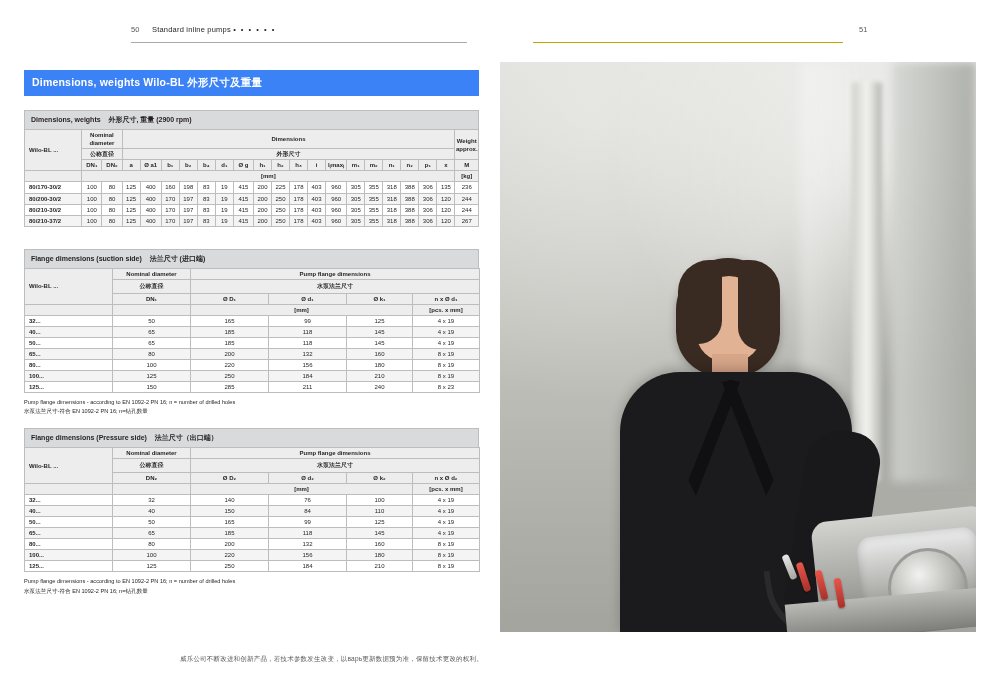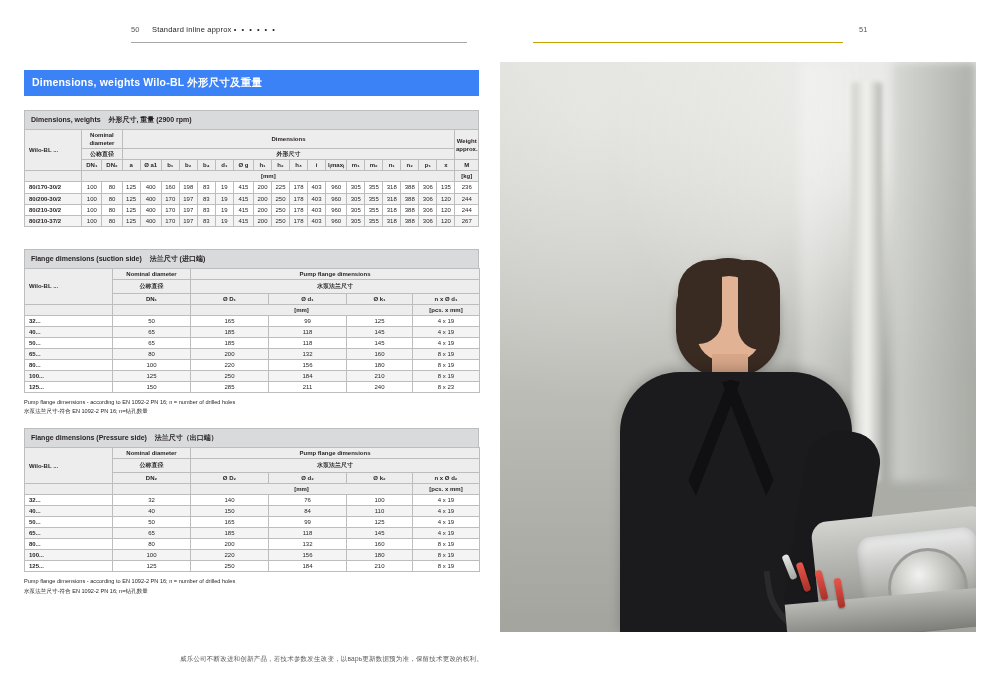--- a/index.html
+++ b/index.html
@@ -280,21 +280,21 @@
     color: #58595b;
     letter-spacing: .2px;
   }
 </style>
 </head>
 <body>
 
 <div class="page-header">
   <div class="hdr-left-num">50</div>
   <div class="hdr-left-text">
-    <span>Standard inline approx</span>
+    <span>Standard inline pumps</span>
     <span class="hdr-left-dots">• • • • • •</span>
   </div>
   <div class="hdr-rule-left"></div>
   <div class="hdr-right-num">51</div>
   <div class="hdr-rule-right"></div>
 </div>
 
 <div class="left-col">
 
   <div class="section-title">Dimensions, weights Wilo-BL   外形尺寸及重量</div>

